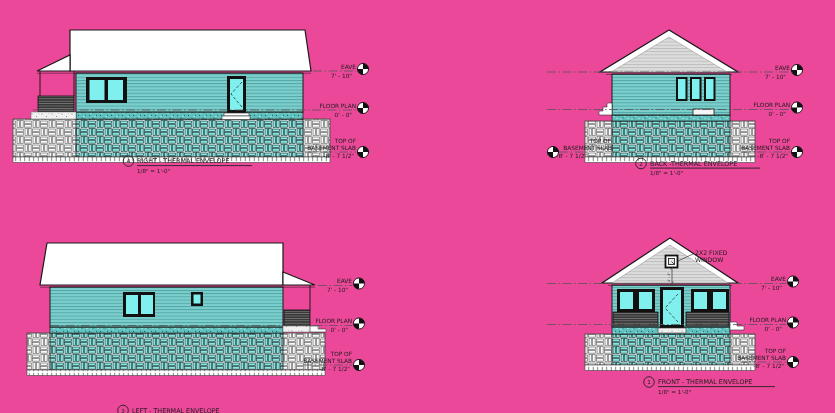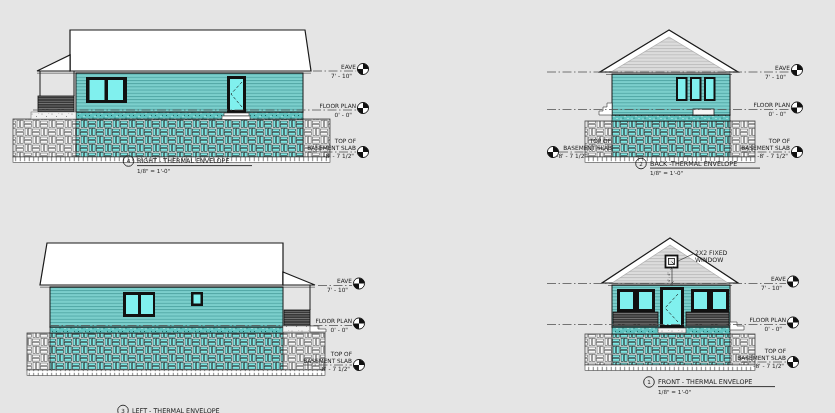--- a/index.html
+++ b/index.html
@@ -1,16 +1,16 @@
 <!DOCTYPE html>
 <html><head>
 <meta charset="utf-8">
 <style>
   html,body{margin:0;padding:0;background:#fff;}
-  .sheet{position:relative;width:835px;height:413px;background:#e5e5e5;overflow:hidden;
+  .sheet{position:relative;width:835px;height:413px;background:#ec4899;overflow:hidden;
          font-family:"DejaVu Sans",sans-serif;}
   .sheet svg{position:absolute;display:block;}
   text{fill:#1d1d1d;font-family:"DejaVu Sans",sans-serif;}
   .lbl{font-size:5.8px;}
   .val{font-size:5.8px;}
   .num{font-size:5.6px;}
   .ttl{font-size:6.4px;}
   .scl{font-size:5.6px;}
   .tiny{font-size:3.4px;}
   .callout{font-size:6.2px;}

